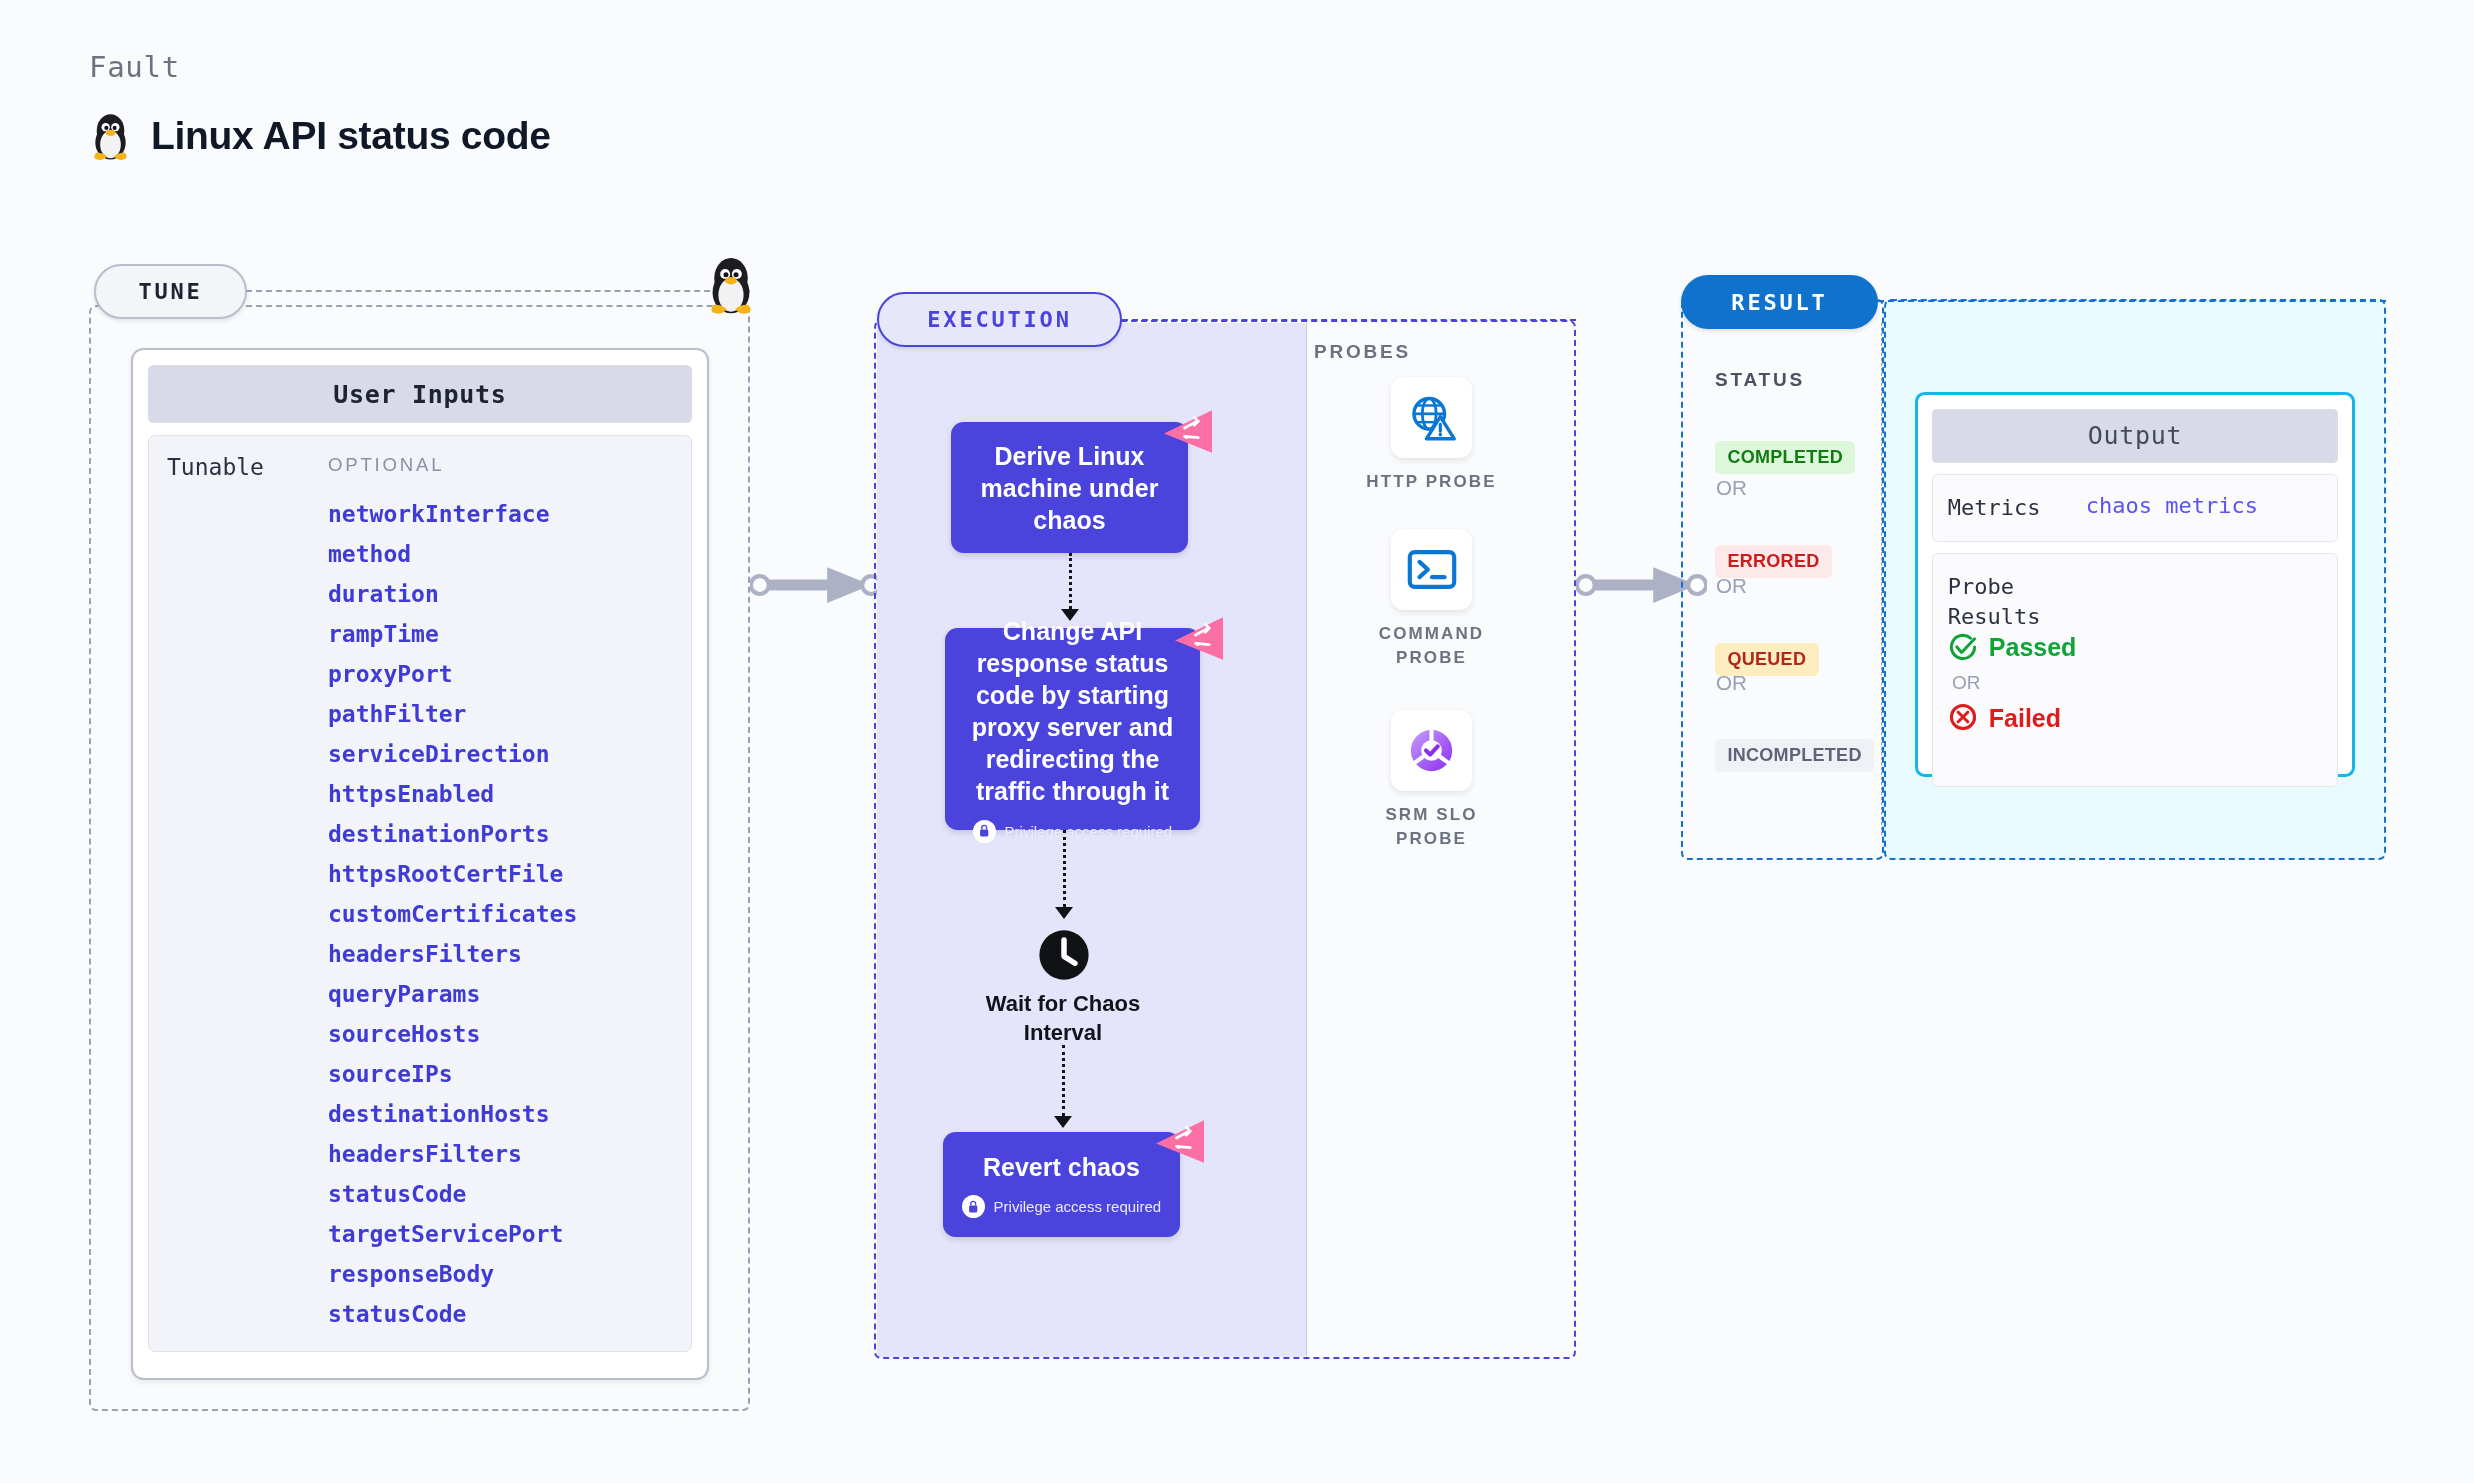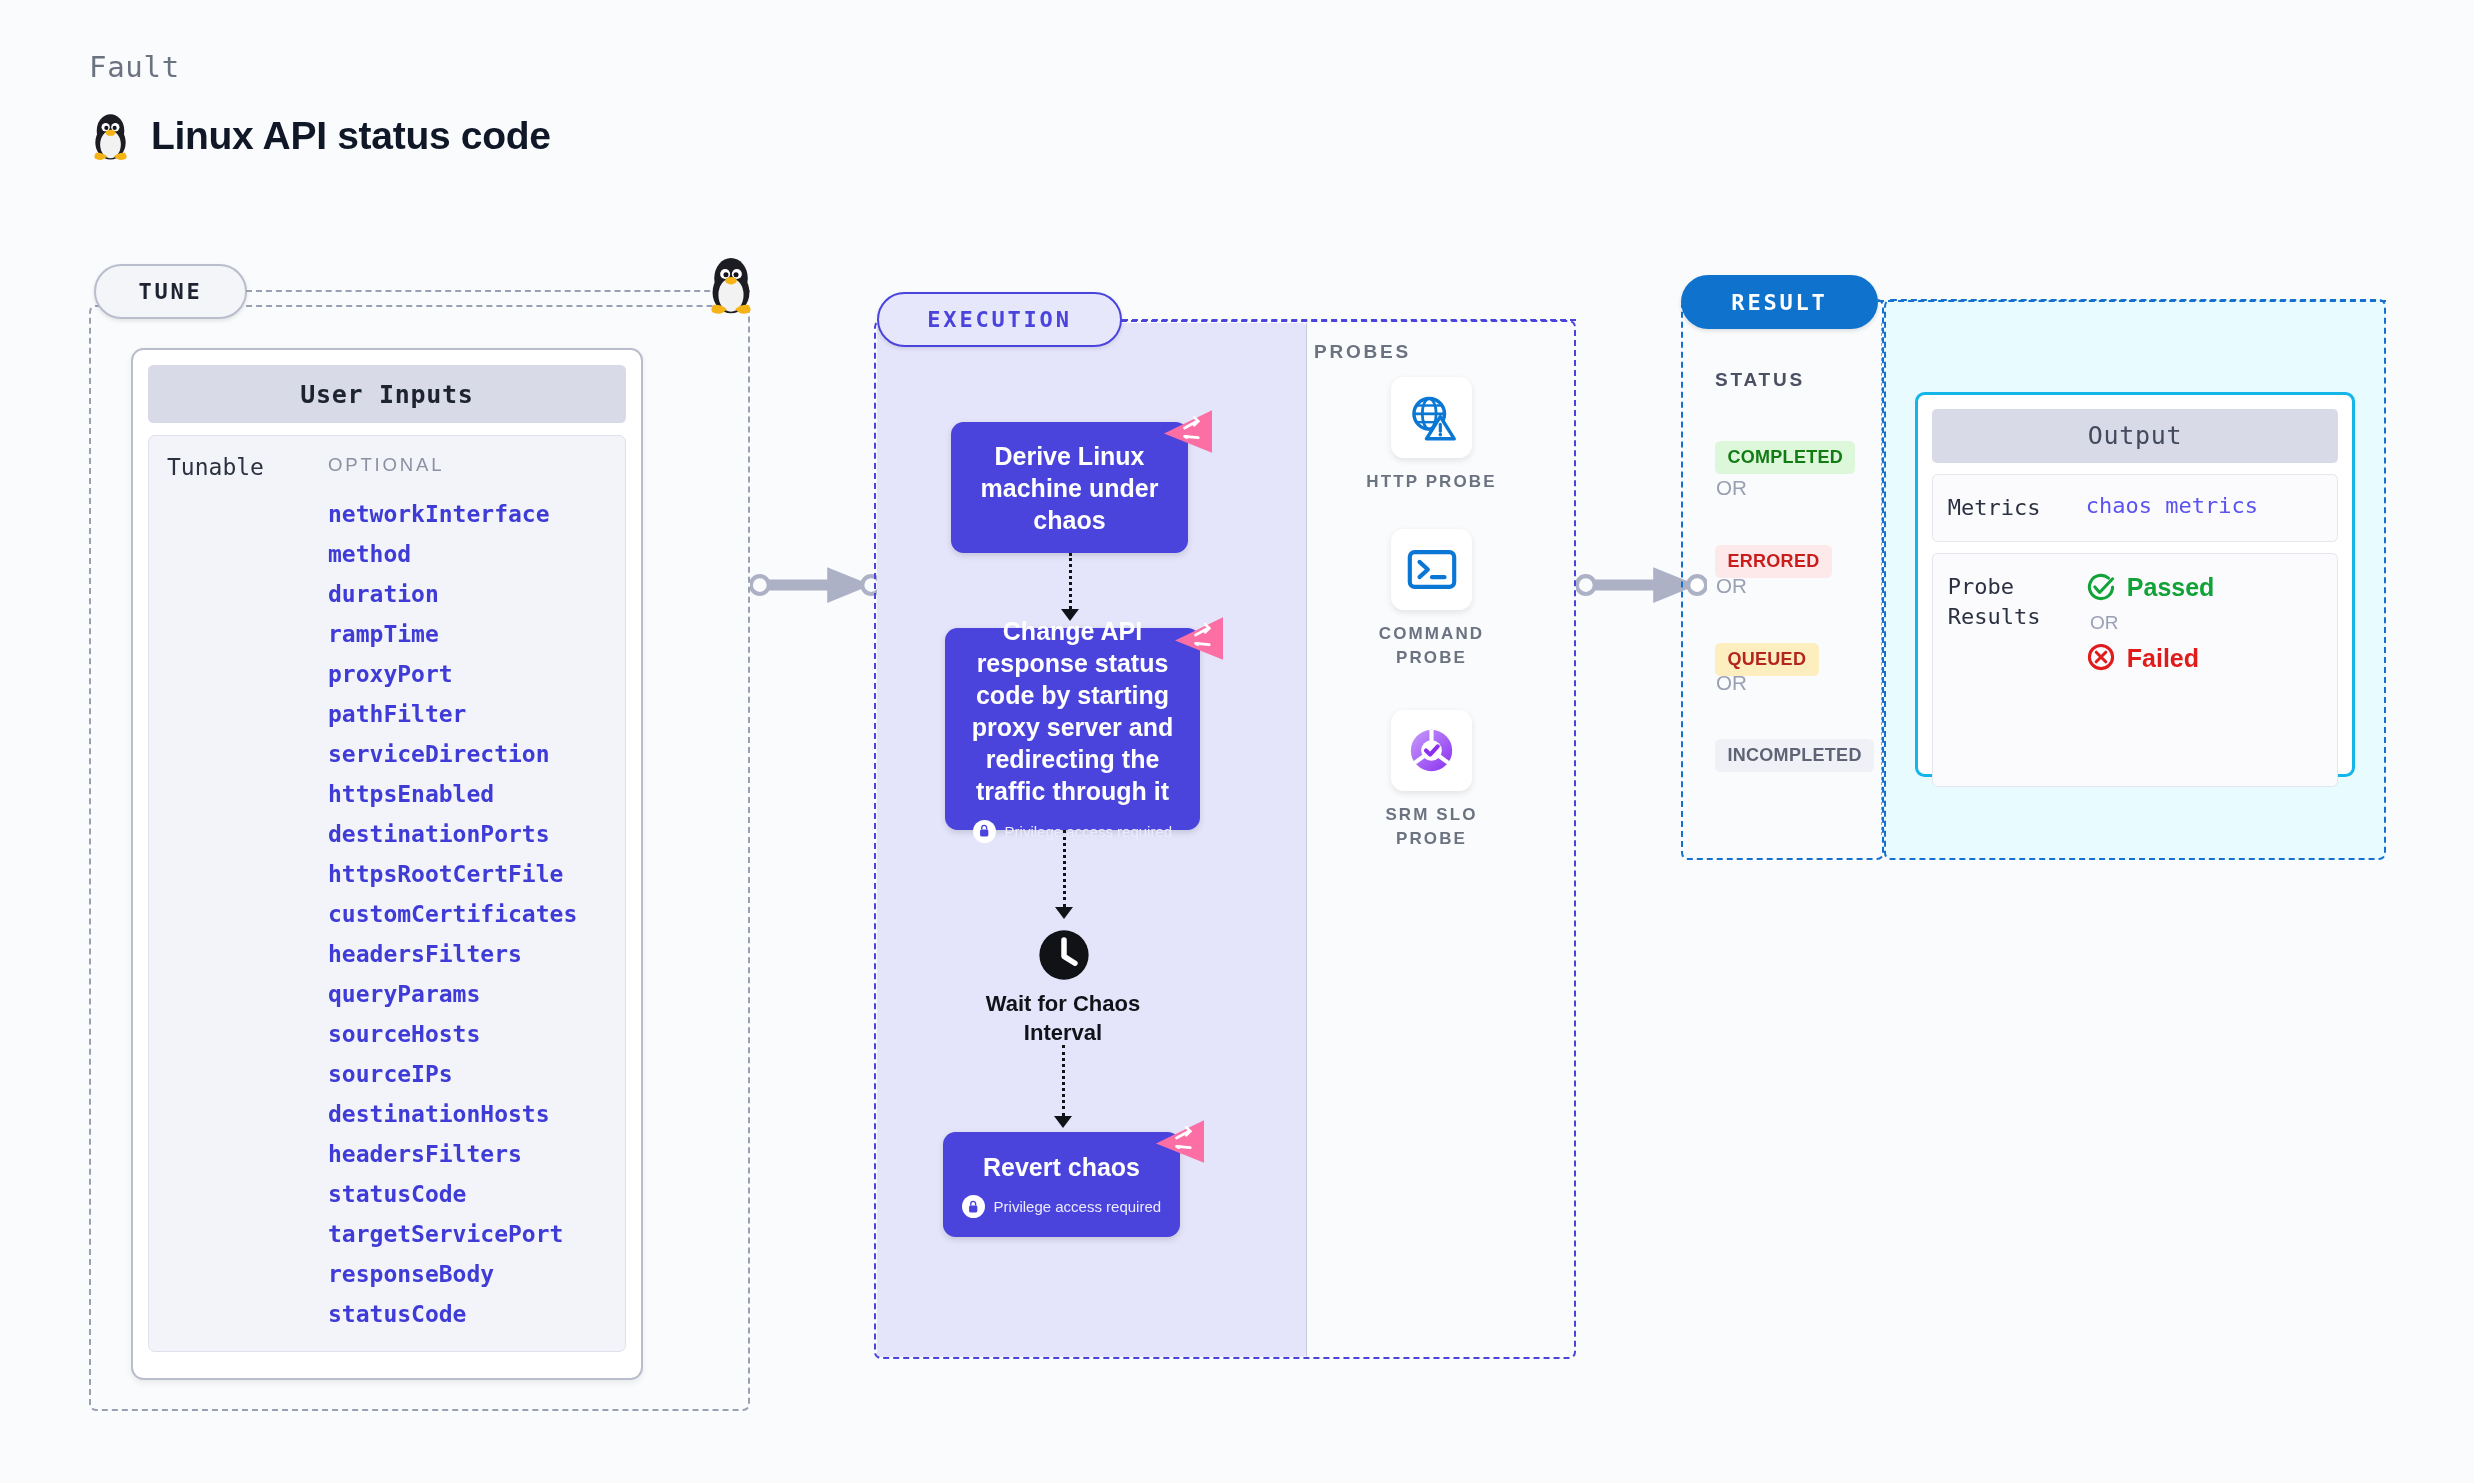--- a/index.html
+++ b/index.html
@@ -85,21 +85,21 @@
   .pill-dash {
     position: absolute; height: 0;
     border-top: 2.8px dashed #9aa0b4;
   }
   .pill-dash.tune-d { left: 246px; top: 290px; width: 504px; }
   .pill-dash.exec-d { left: 1122px; top: 319px; width: 454px; border-top-color: #4a44dd; }
   .pill-dash.res-d  { left: 1878px; top: 300px; width: 508px; border-top-color: #1570cf; }
 
   
   .ui-card {
-    position: absolute; left: 131px; top: 348px; width: 512px; height: 1032px;
+    position: absolute; left: 131px; top: 348px; width: 578px; height: 1032px;
     background: #ffffff; border: 2.1px solid #b9bdcc; border-radius: 12.4px;
     box-shadow: 0 2.8px 6.9px rgba(0,0,0,.07);
     padding: 15px;
   }
   .ui-header {
     height: 58px; background: #d8dae8; border-radius: 5.5px;
     display: flex; align-items: center; justify-content: center;
     font-family: "DejaVu Sans Mono", monospace;
     font-size: 25px; font-weight: 700; color: #1d2330; letter-spacing: 0.7px;
   }
@@ -234,21 +234,21 @@
   }
   .out-val-metrics {
     font-family: "DejaVu Sans Mono", monospace;
     font-size: 22px; color: #5b53f0;
   }
   .probe-res { flex: 1; }
   .res-line { display: flex; align-items: center; gap: 11px; }
   .res-pass { font-size: 25px; font-weight: 700; color: #12a338; }
   .res-fail { font-size: 25px; font-weight: 700; color: #e01b1b; }
   .res-or { font-size: 19px; color: #9aa0b4; margin: 8.3px 0 8.3px 4.1px; }
-  .row2 { height: 234px; }
+  .row2 { height: 234px; flex-direction: column; }
 
   
   .stage-arrow { position: absolute; }
 </style>
 </head>
 <body>
 
 <div class="page">
 
   <div class="fault-label">Fault</div>

